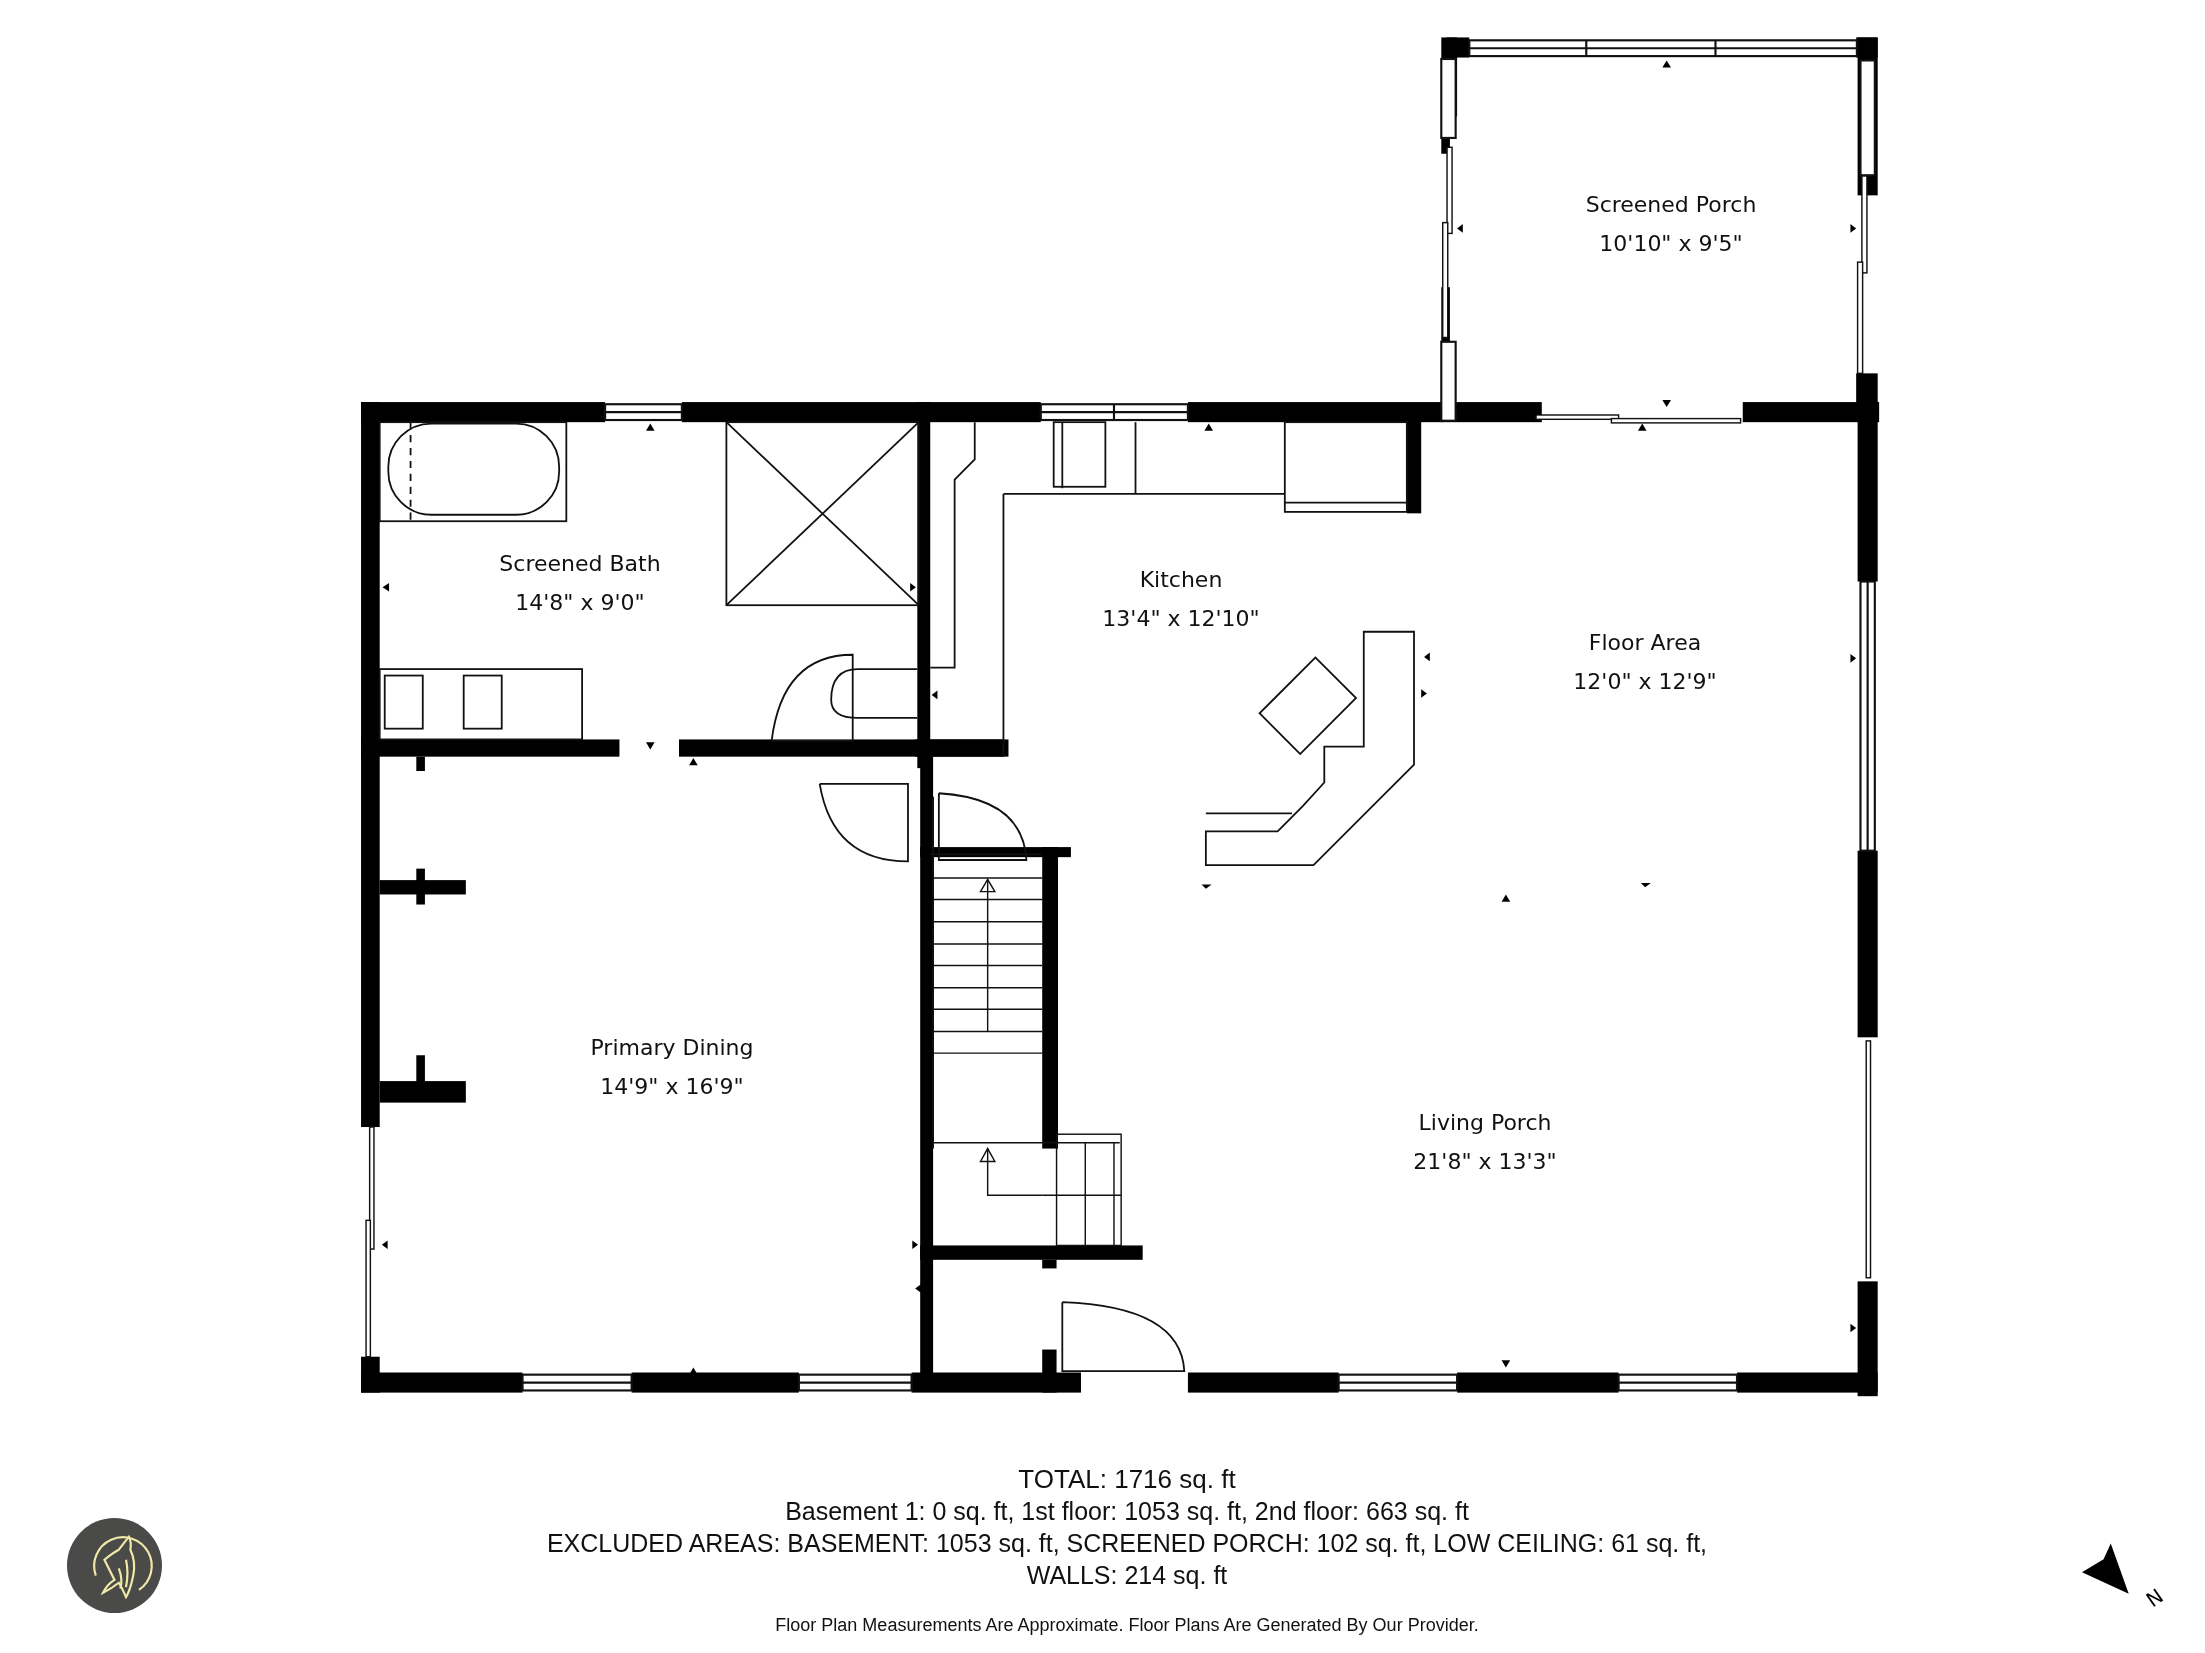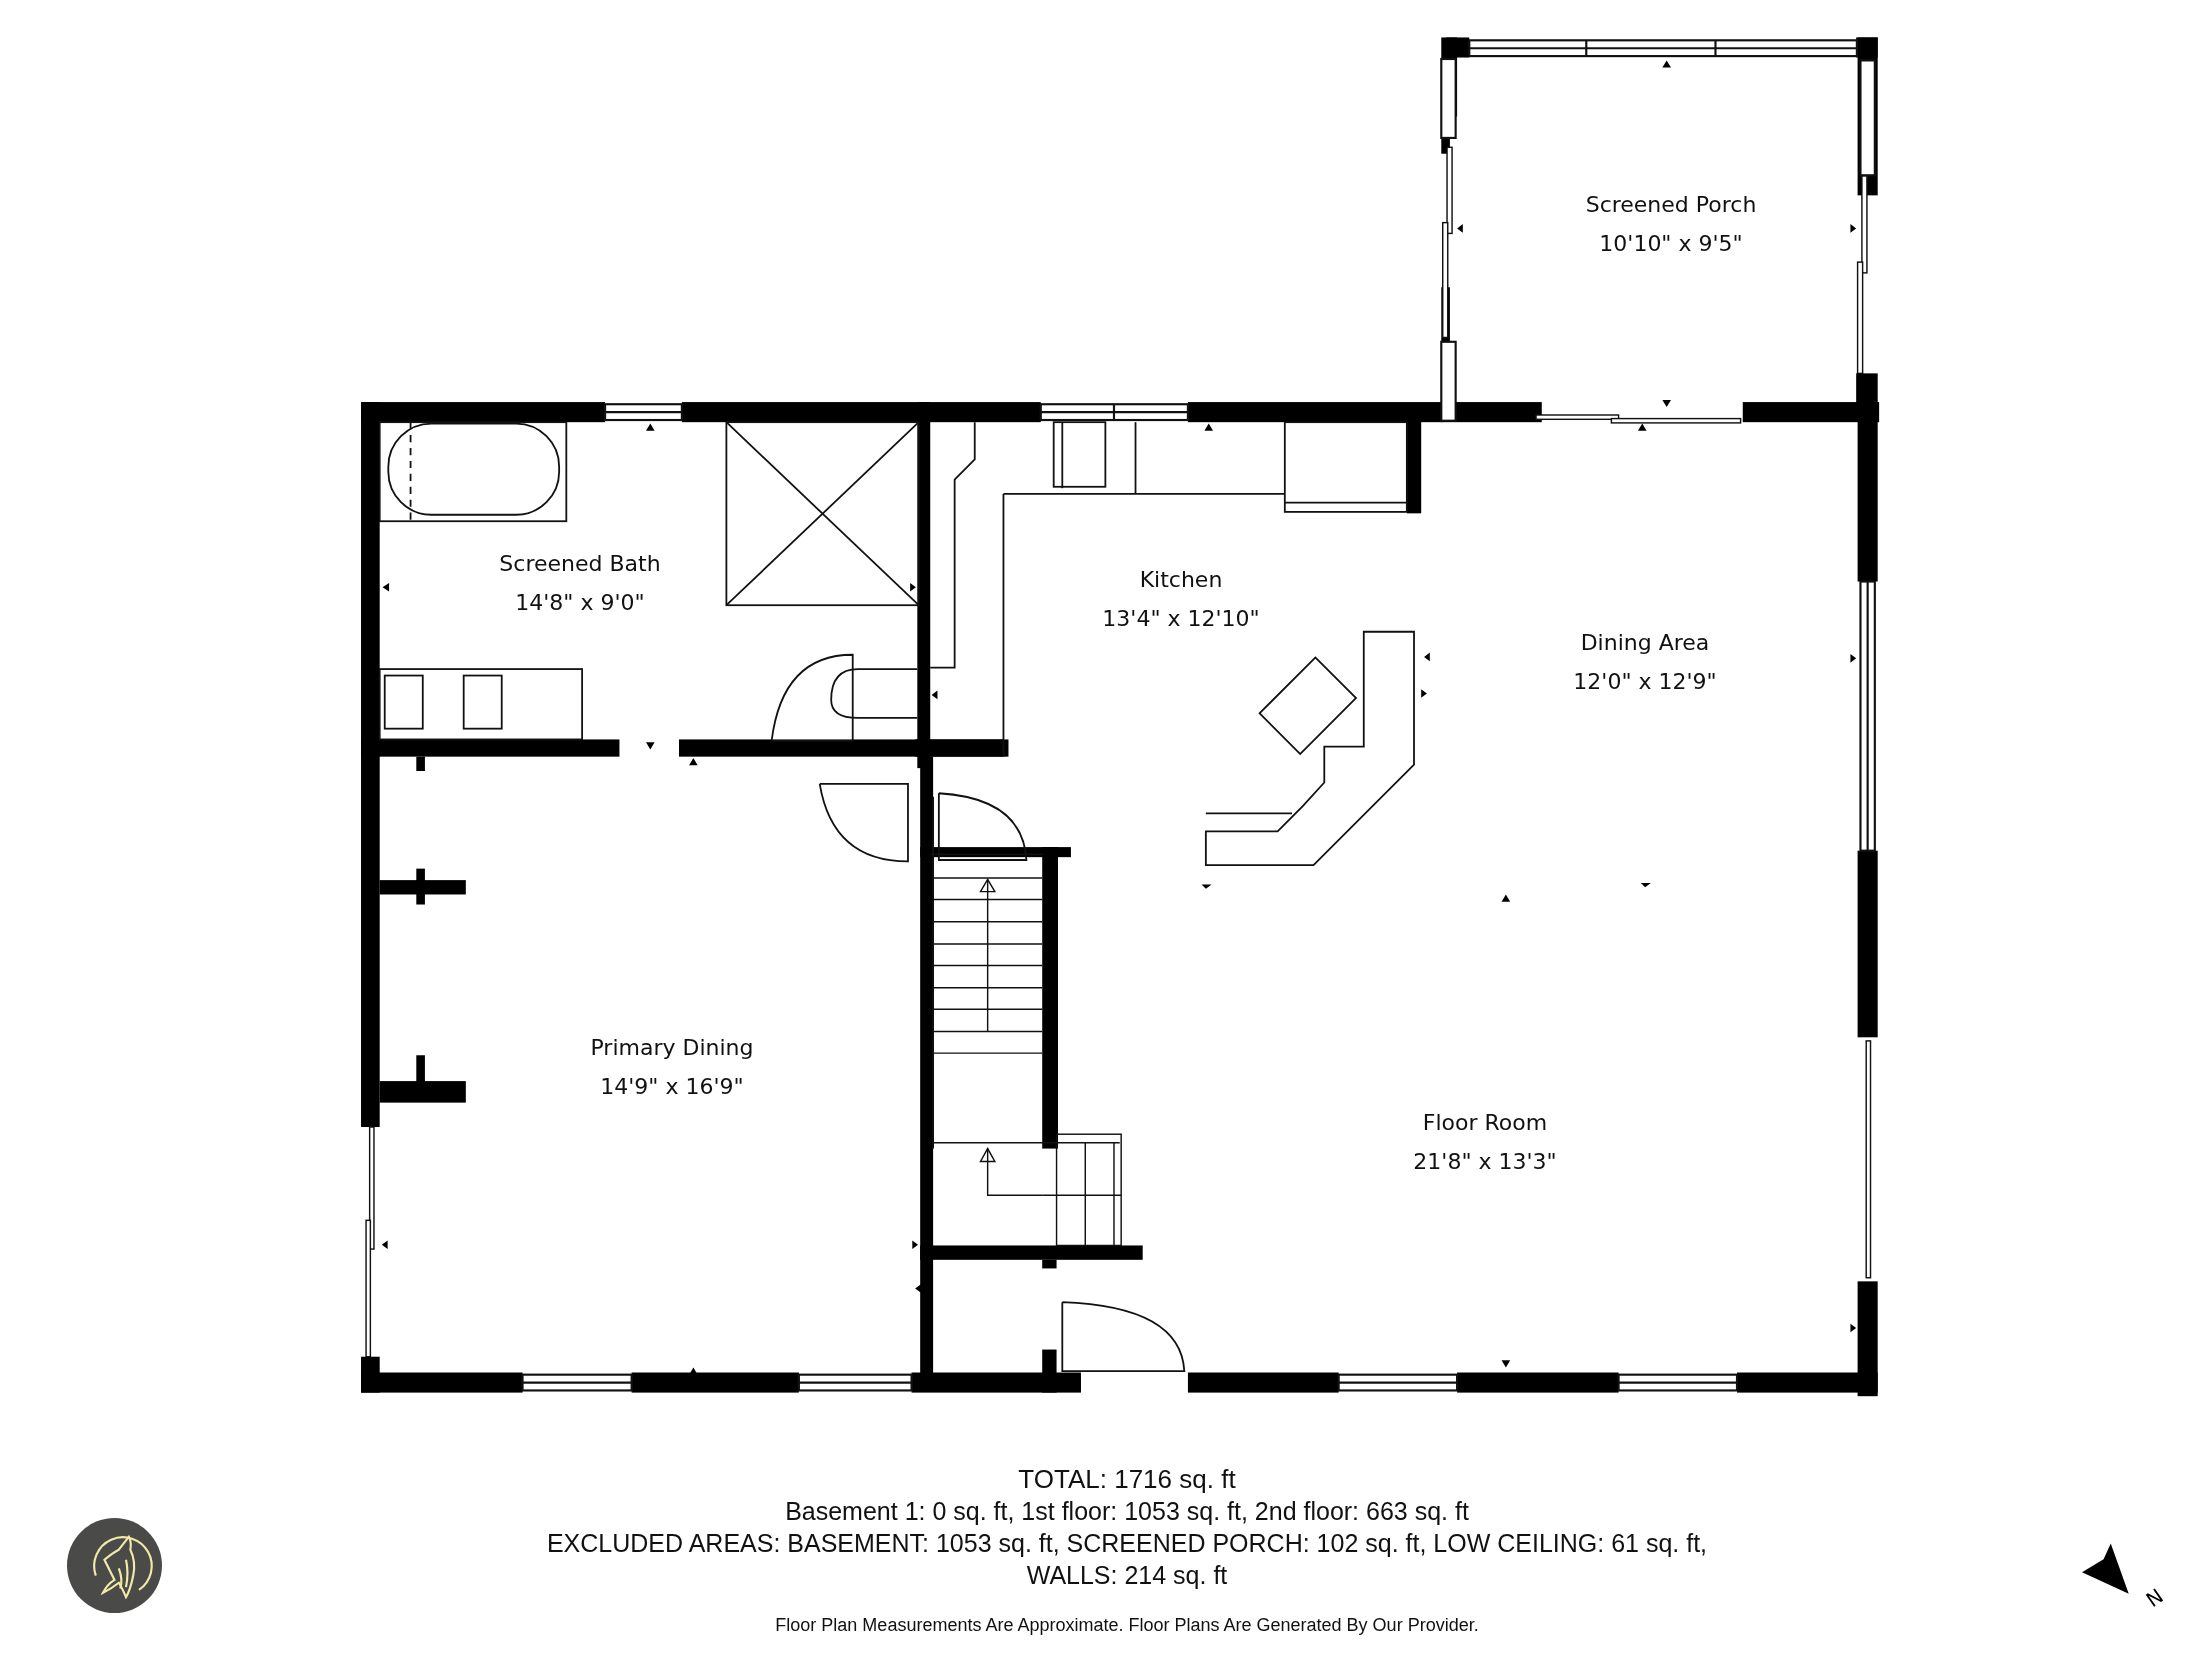--- a/index.html
+++ b/index.html
@@ -195,29 +195,29 @@
 </div>
 <div class="room-label" style="left:580px;top:544px;">
   <span class="name">Screened Bath</span>
   <span class="dims">14'8" x 9'0"</span>
 </div>
 <div class="room-label" style="left:1181px;top:560px;">
   <span class="name">Kitchen</span>
   <span class="dims">13'4" x 12'10"</span>
 </div>
 <div class="room-label" style="left:1645px;top:623px;">
-  <span class="name">Dining Area</span>
+  <span class="name">Floor Area</span>
   <span class="dims">12'0" x 12'9"</span>
 </div>
 <div class="room-label" style="left:672px;top:1028px;">
   <span class="name">Primary Dining</span>
   <span class="dims">14'9" x 16'9"</span>
 </div>
 <div class="room-label" style="left:1485px;top:1103px;">
-  <span class="name">Floor Room</span>
+  <span class="name">Living Porch</span>
   <span class="dims">21'8" x 13'3"</span>
 </div>
 
 <div class="footer f-total">TOTAL: 1716 sq. ft</div>
 <div class="footer f-line f-l1">Basement 1: 0 sq. ft, 1st floor: 1053 sq. ft, 2nd floor: 663 sq. ft</div>
 <div class="footer f-line f-l2">EXCLUDED AREAS: BASEMENT: 1053 sq. ft, SCREENED PORCH: 102 sq. ft, LOW CEILING: 61 sq. ft,</div>
 <div class="footer f-line f-l3">WALLS: 214 sq. ft</div>
 <div class="footer f-disclaimer">Floor Plan Measurements Are Approximate. Floor Plans Are Generated By Our Provider.</div>
 
 <div class="logo">

